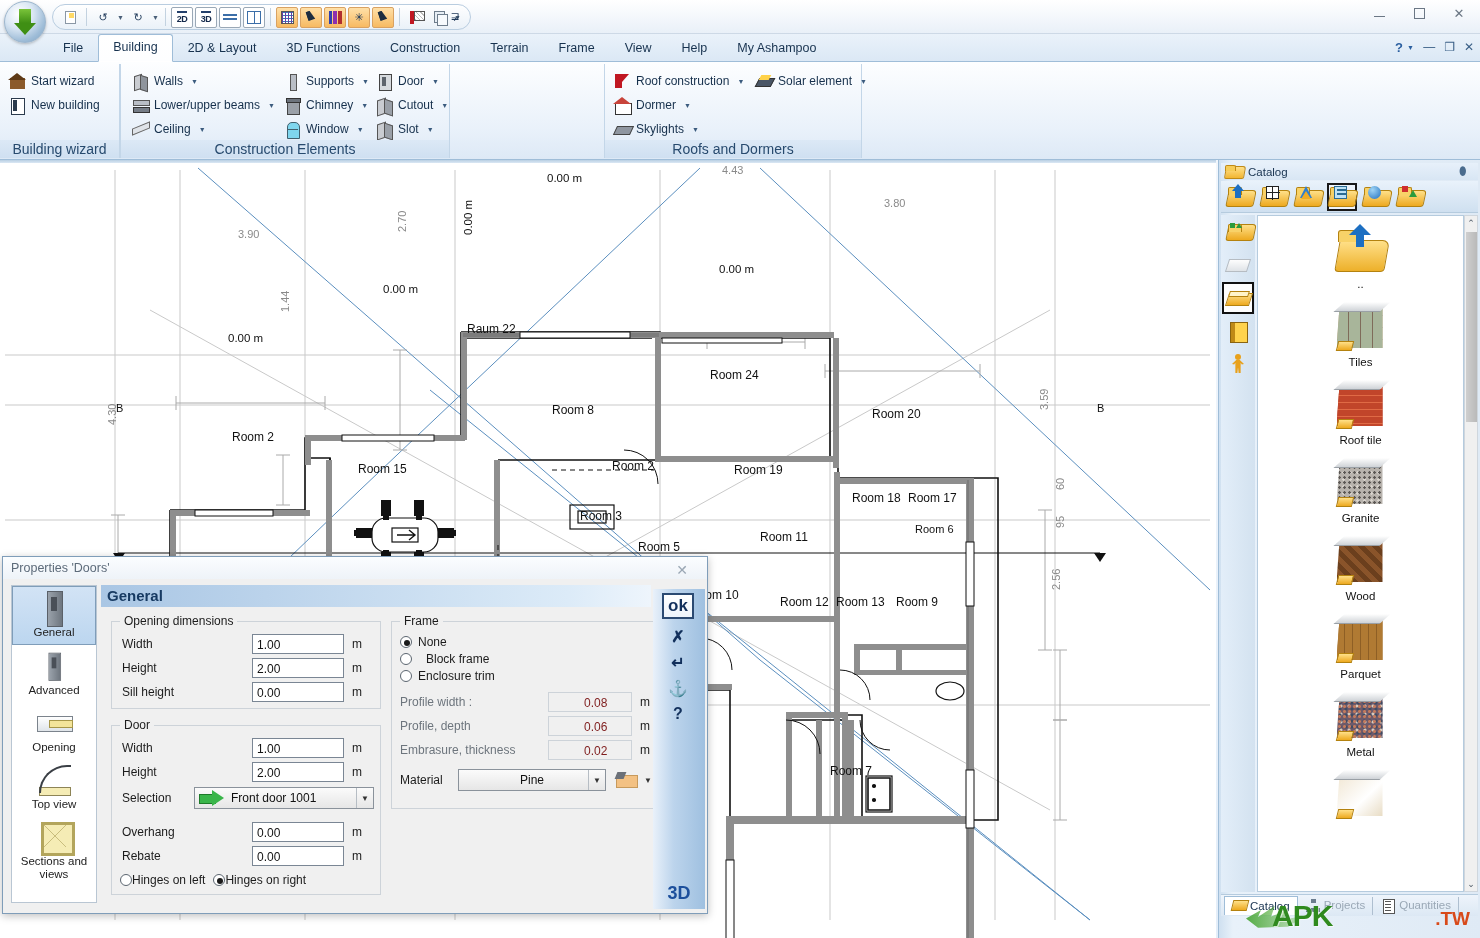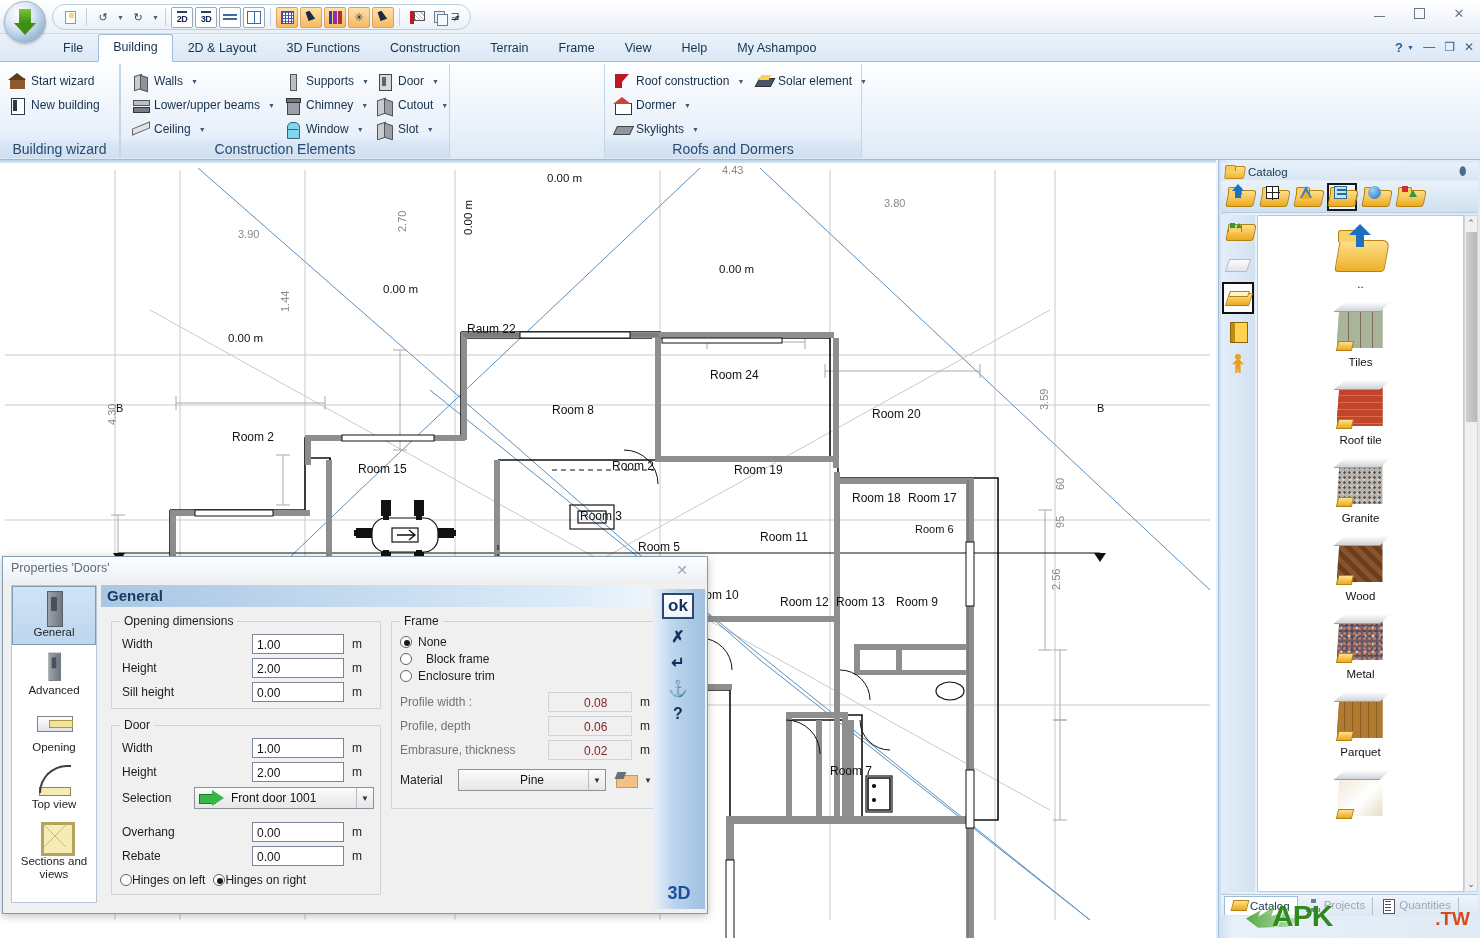--- a/index.html
+++ b/index.html
@@ -1008,33 +1008,33 @@
       <div class="cat-item">
         <div class="thumb">
           <span class="swatch sw-wood"></span>
             <span class="sw-edge"></span>
             <span class="sw-tag"></span>
         </div>
         <div class="lbl">Wood</div>
       </div>
       <div class="cat-item">
         <div class="thumb">
+          <span class="swatch sw-parquet"></span>
+            <span class="sw-edge"></span>
+            <span class="sw-tag"></span>
+        </div>
+        <div class="lbl">Parquet</div>
+      </div>
+      <div class="cat-item">
+        <div class="thumb">
           <span class="swatch sw-metal"></span>
             <span class="sw-edge"></span>
             <span class="sw-tag"></span>
         </div>
         <div class="lbl">Metal</div>
-      </div>
-      <div class="cat-item">
-        <div class="thumb">
-          <span class="swatch sw-parquet"></span>
-            <span class="sw-edge"></span>
-            <span class="sw-tag"></span>
-        </div>
-        <div class="lbl">Parquet</div>
       </div>
       <div class="cat-item">
         <div class="thumb">
           <span class="swatch sw-last"></span>
             <span class="sw-edge"></span>
             <span class="sw-tag"></span>
         </div>
         <div class="lbl"></div>
       </div>
     </div>

